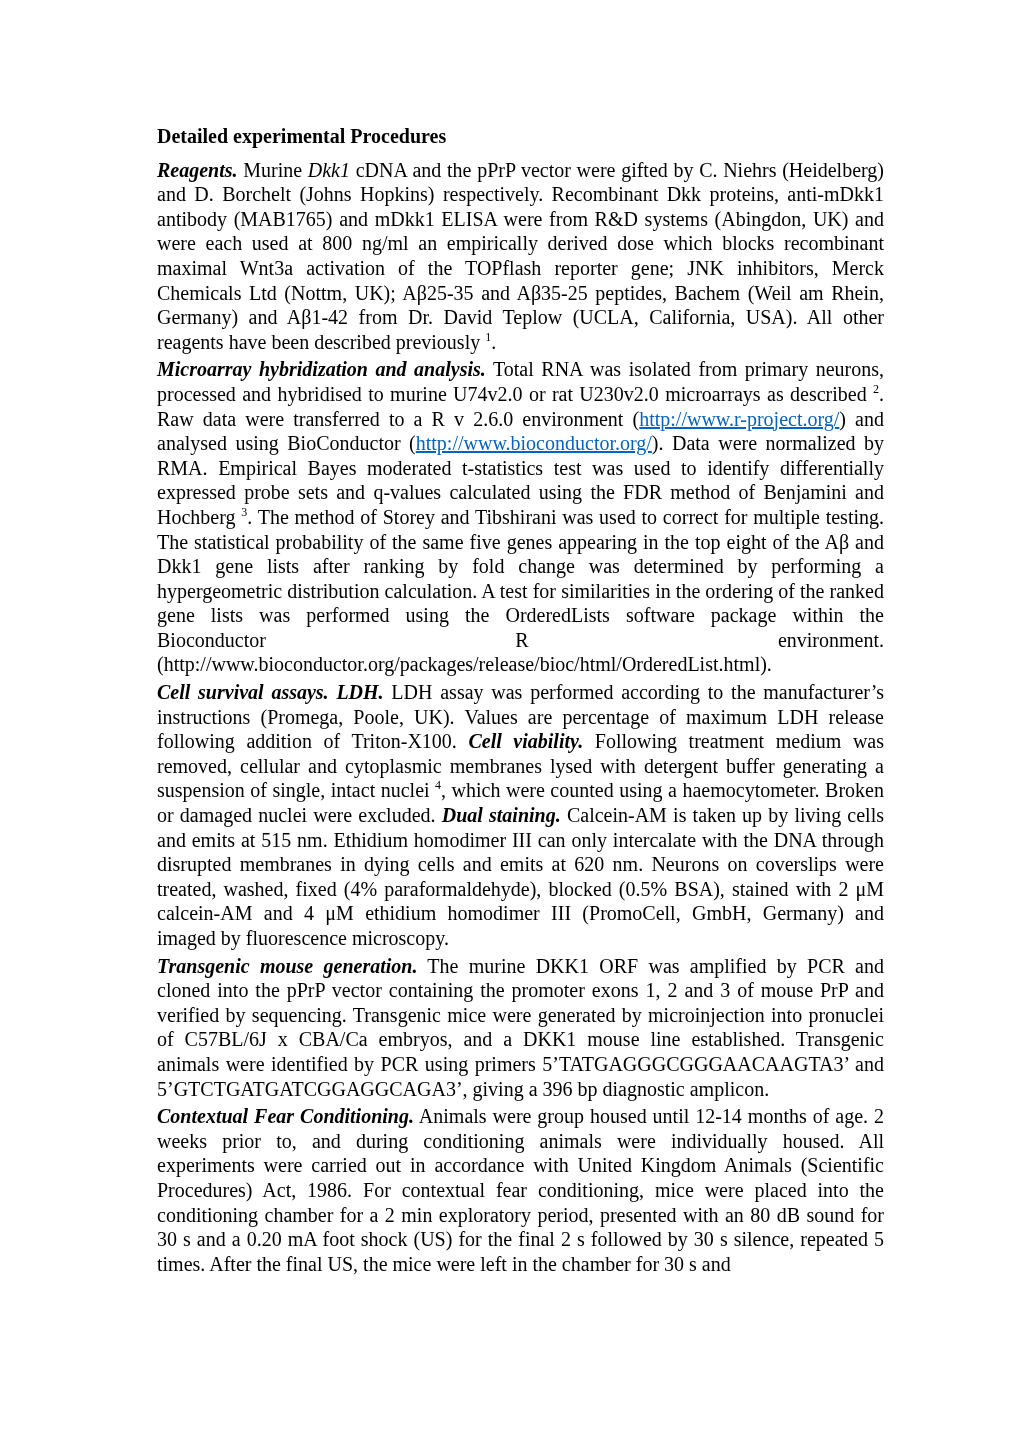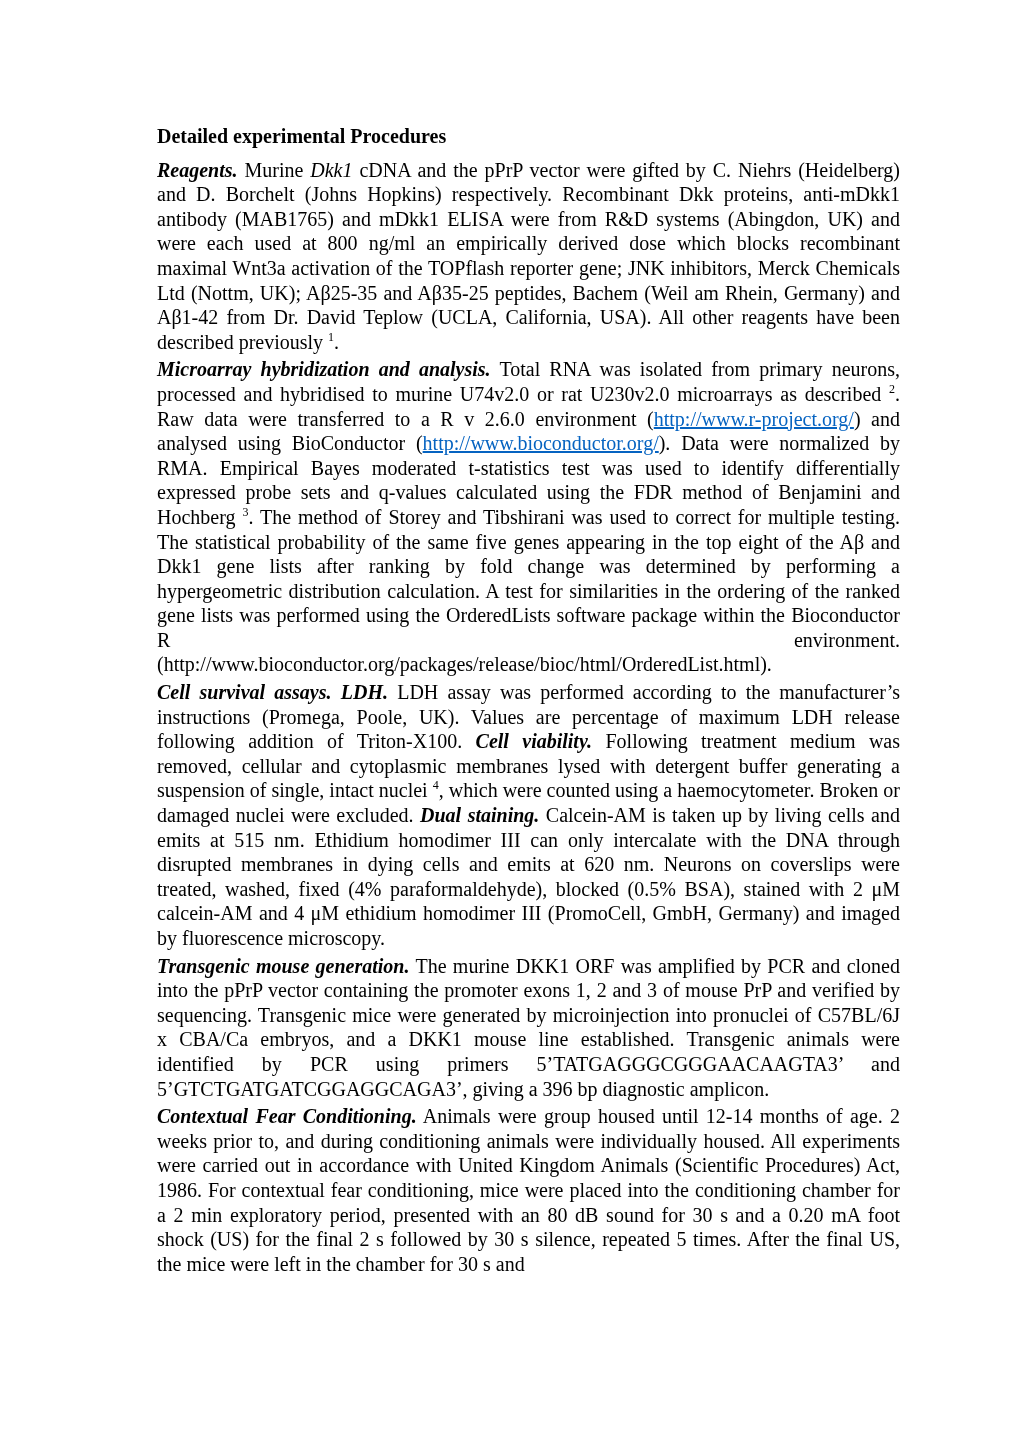--- a/index.html
+++ b/index.html
@@ -19,21 +19,21 @@
   .heading {
     font-size: 20px;
     line-height: 24.6px;
     font-weight: bold;
     margin: 0 0 9px 0;
   }
   .para {
     font-size: 20px;
     line-height: 24.6px;
     text-align: justify;
-    margin: 0 0 3px 0;
+    margin: 0 16px 3px 0;
   }
   .bi { font-weight: bold; font-style: italic; }
   .i  { font-style: italic; }
   .run { font-style: normal; font-weight: normal; }
   sup {
     font-size: 12px;
     line-height: 0;
     vertical-align: super;
   }
   a.link {

